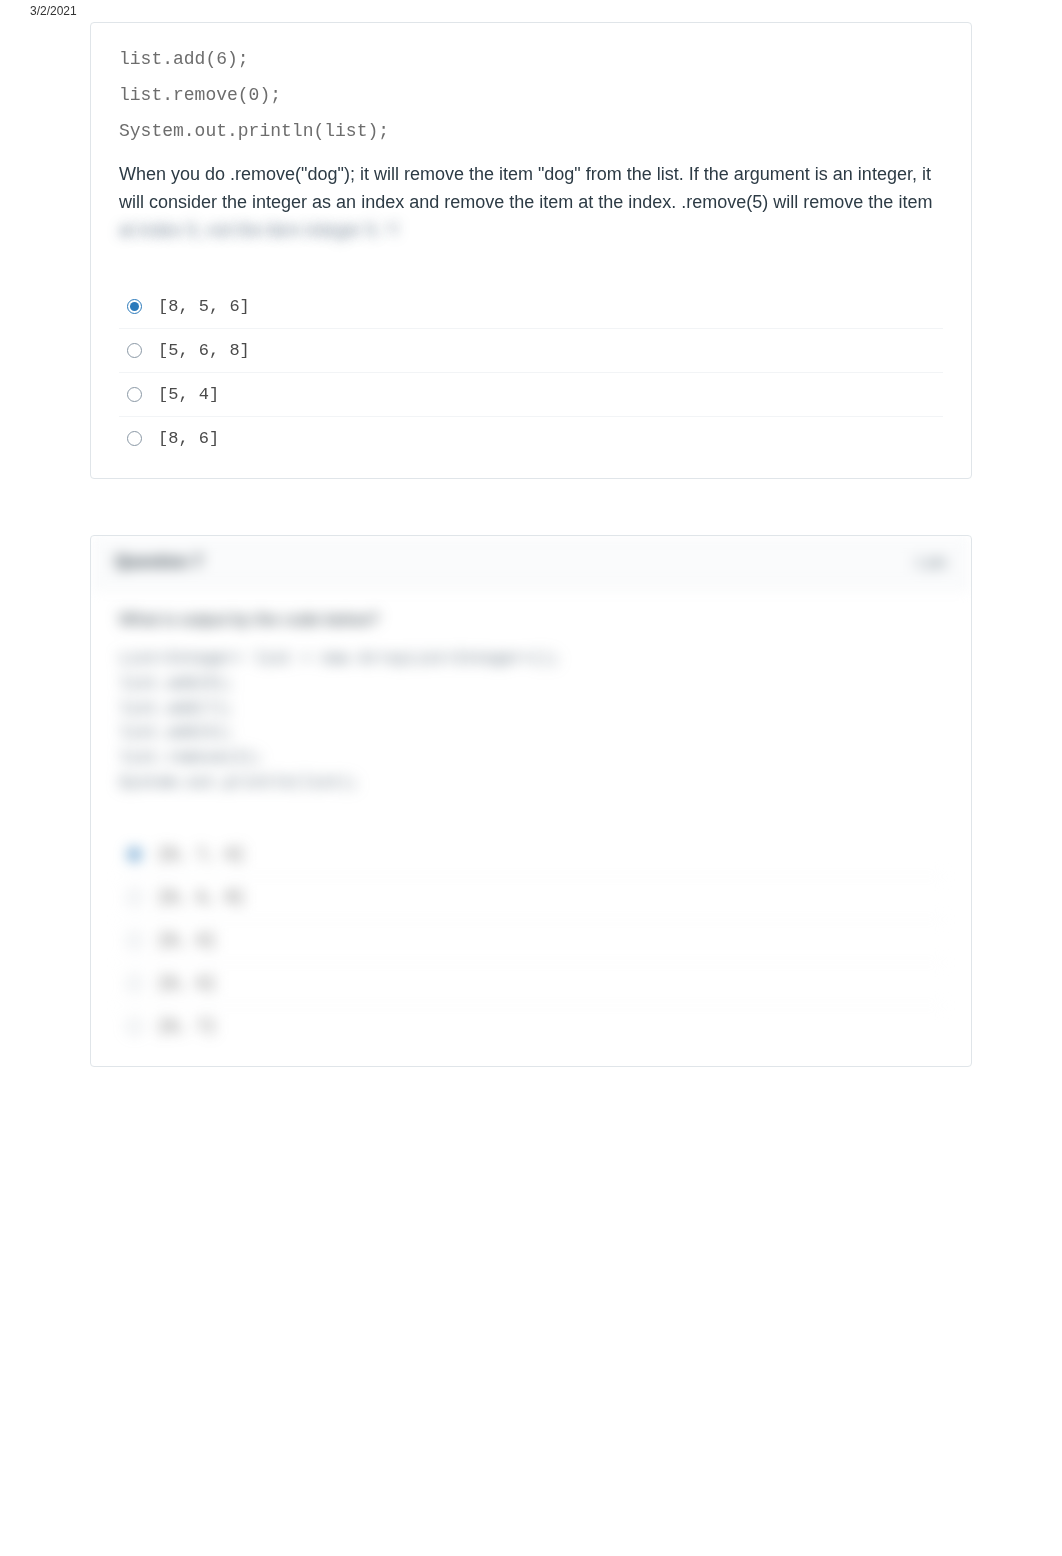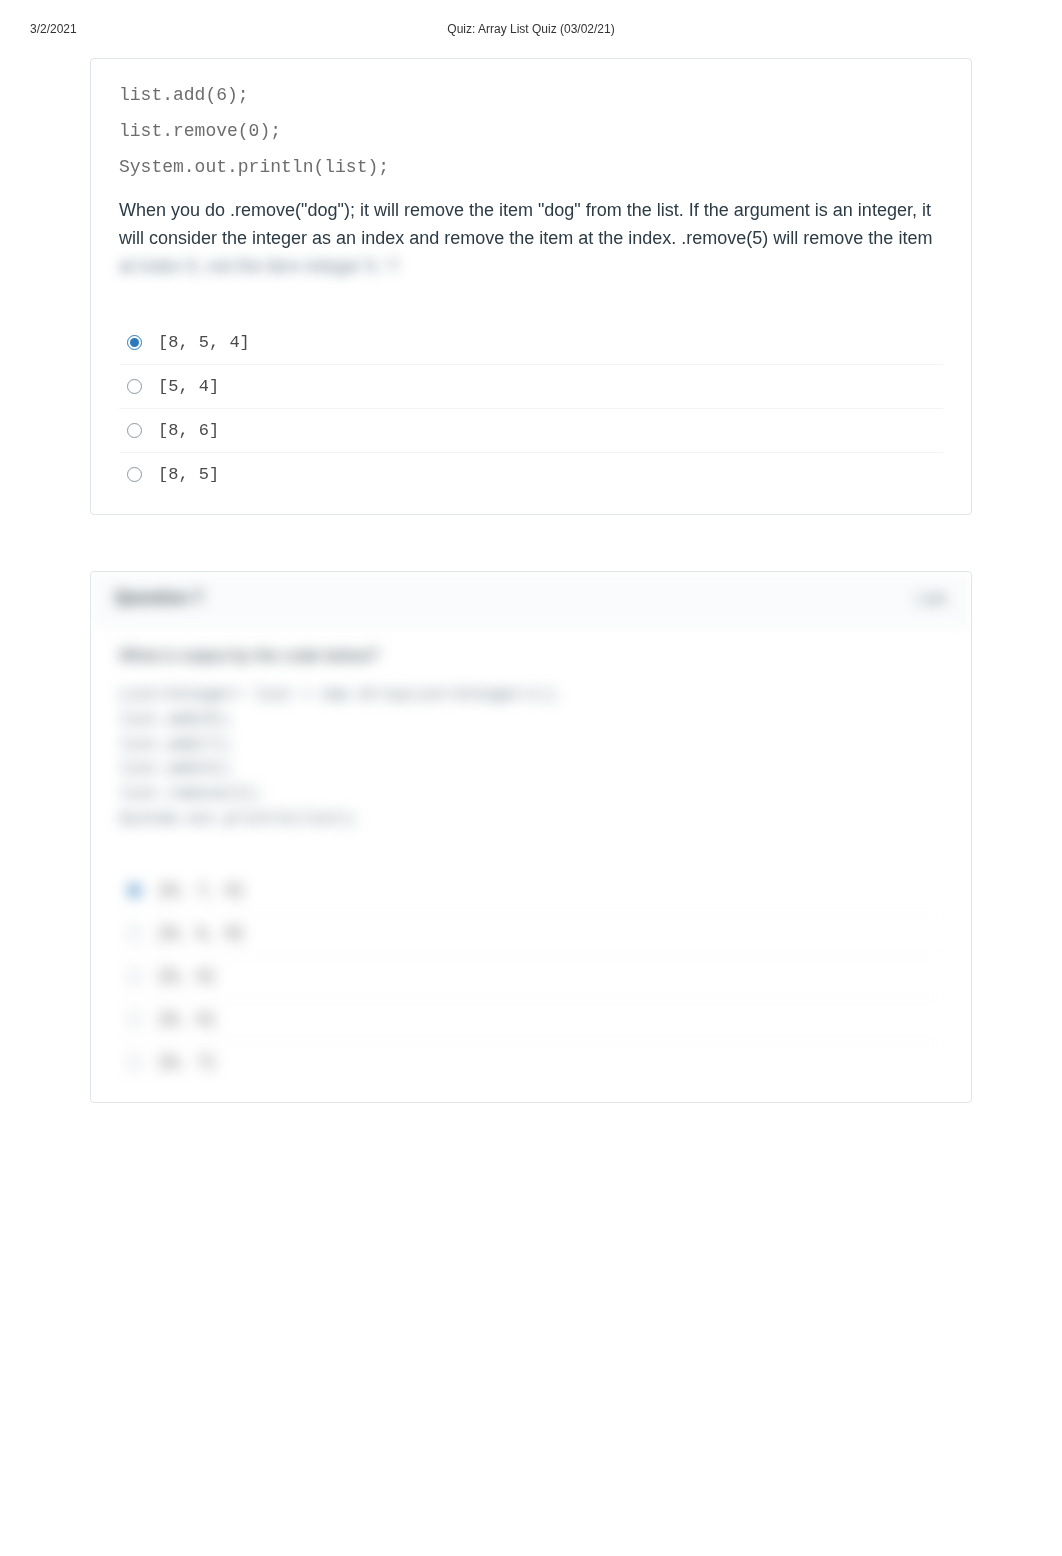--- a/index.html
+++ b/index.html
@@ -9,21 +9,21 @@
     }
     body {
       font-family: "Helvetica Neue", Helvetica, Arial, sans-serif;
       background: #ffffff;
       width: 1062px;
       color: #2d3b45;
     }
     .page-header {
       display: flex;
       justify-content: flex-end;
-      padding: 22px 30px;
+      padding: 4px 30px;
       font-size: 12px;
       color: #333;
       gap: 20px;
     }
     .page-header .date {
       flex: 1;
     }
     .page-header .title {
       flex: 2;
       text-align: center;
@@ -136,51 +136,50 @@
     }
     .blurred .answer-text {
       font-size: 16px;
     }
   </style>
 </head>
 <body>
 
 <div class="page-header">
   <div class="date">3/2/2021</div>
-  <div class="title">Quiz: Array List Quiz (03/02/21)</div>
   <div style="flex:1"></div>
 </div>
 
 <div class="content">
 
   <div class="question-card">
     <div class="question-body">
       <div class="code-block">list.add(6);
 list.remove(0);
 System.out.println(list);</div>
       <p class="note-text">
         <span>When you do .remove("dog"); it will remove the item "dog" from the list. If the argument is an integer, it will consider the integer as an index and remove the item at the index. .remove(5) will remove the item </span><span class="obscured">at index 5, not the item integer 5.           */</span>
       </p>
     </div>
     <div class="answers">
       <div class="answer-row">
         <span class="radio selected"></span>
-        <span class="answer-text">[8, 5, 4]</span>
+        <span class="answer-text">[8, 5, 6]</span>
+      </div>
+      <div class="answer-row">
+        <span class="radio"></span>
+        <span class="answer-text">[5, 6, 8]</span>
       </div>
       <div class="answer-row">
         <span class="radio"></span>
         <span class="answer-text">[5, 4]</span>
       </div>
       <div class="answer-row">
         <span class="radio"></span>
         <span class="answer-text">[8, 6]</span>
-      </div>
-      <div class="answer-row">
-        <span class="radio"></span>
-        <span class="answer-text">[8, 5]</span>
       </div>
     </div>
   </div>
 
   <div class="question-card blurred">
     <div class="question-header">
       <span class="q-title">Question 7</span>
       <span class="q-points">1 pts</span>
     </div>
     <div class="question-body">

